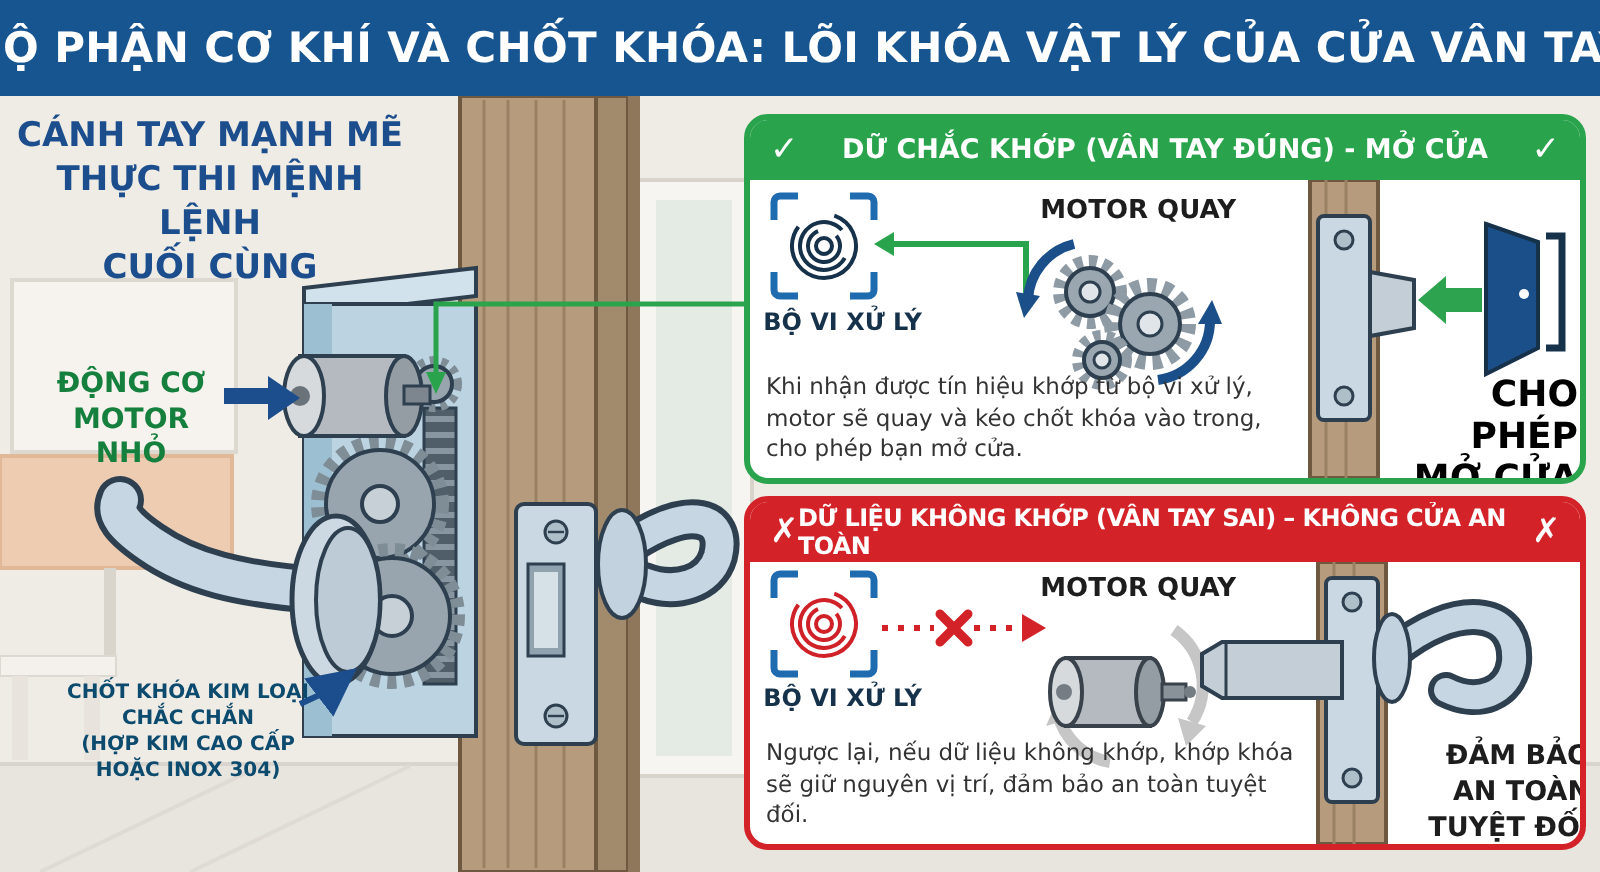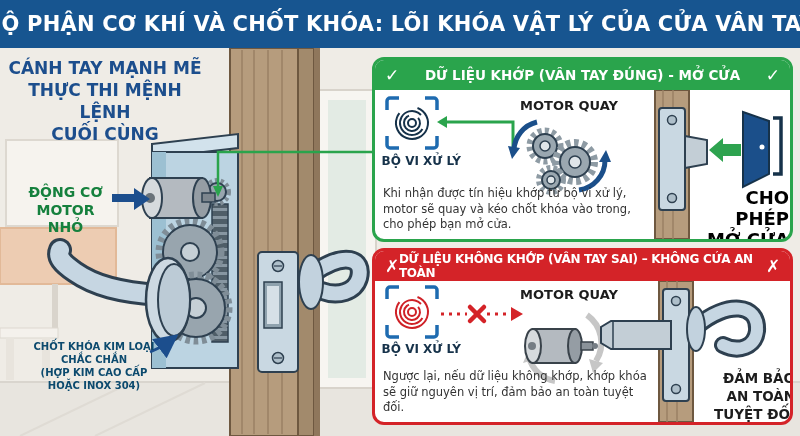--- a/index.html
+++ b/index.html
@@ -137,21 +137,21 @@
   <div id="motor-ann" class="ann">ĐỘNG CƠ
 MOTOR NHỎ</div>
   <div id="bolt-ann" class="ann">CHỐT KHÓA KIM LOẠI
 CHẮC CHẮN
 (HỢP KIM CAO CẤP
 HOẶC INOX 304)</div>
 
   <div id="match-panel" class="panel">
     <div class="panel-header">
       <span class="hmark">✓</span>
-      <span>DỮ LIỆU KHỚP (VÂN TAY ĐÚNG) - MỞ CỬA</span>
+      <span>DỮ CHẮC KHỚP (VÂN TAY ĐÚNG) - MỞ CỬA</span>
       <span class="hmark">✓</span>
     </div>
     <div class="panel-body">
       <svg class="pb-item" style="left:8px;top:4px;" width="58" height="58" viewBox="0 0 58 58">
         <path d="M4,16 V7 a3,3 0 0 1 3,-3 H16" fill="none" stroke="#1e6bb0" stroke-width="3.5"></path>
         <path d="M42,4 H51 a3,3 0 0 1 3,3 V16" fill="none" stroke="#1e6bb0" stroke-width="3.5"></path>
         <path d="M54,42 V51 a3,3 0 0 1 -3,3 H42" fill="none" stroke="#1e6bb0" stroke-width="3.5"></path>
         <path d="M16,54 H7 a3,3 0 0 1 -3,-3 V42" fill="none" stroke="#1e6bb0" stroke-width="3.5"></path>
         <g fill="none" stroke="#16324a" stroke-width="2">
           <circle cx="29" cy="29" r="4"></circle>

